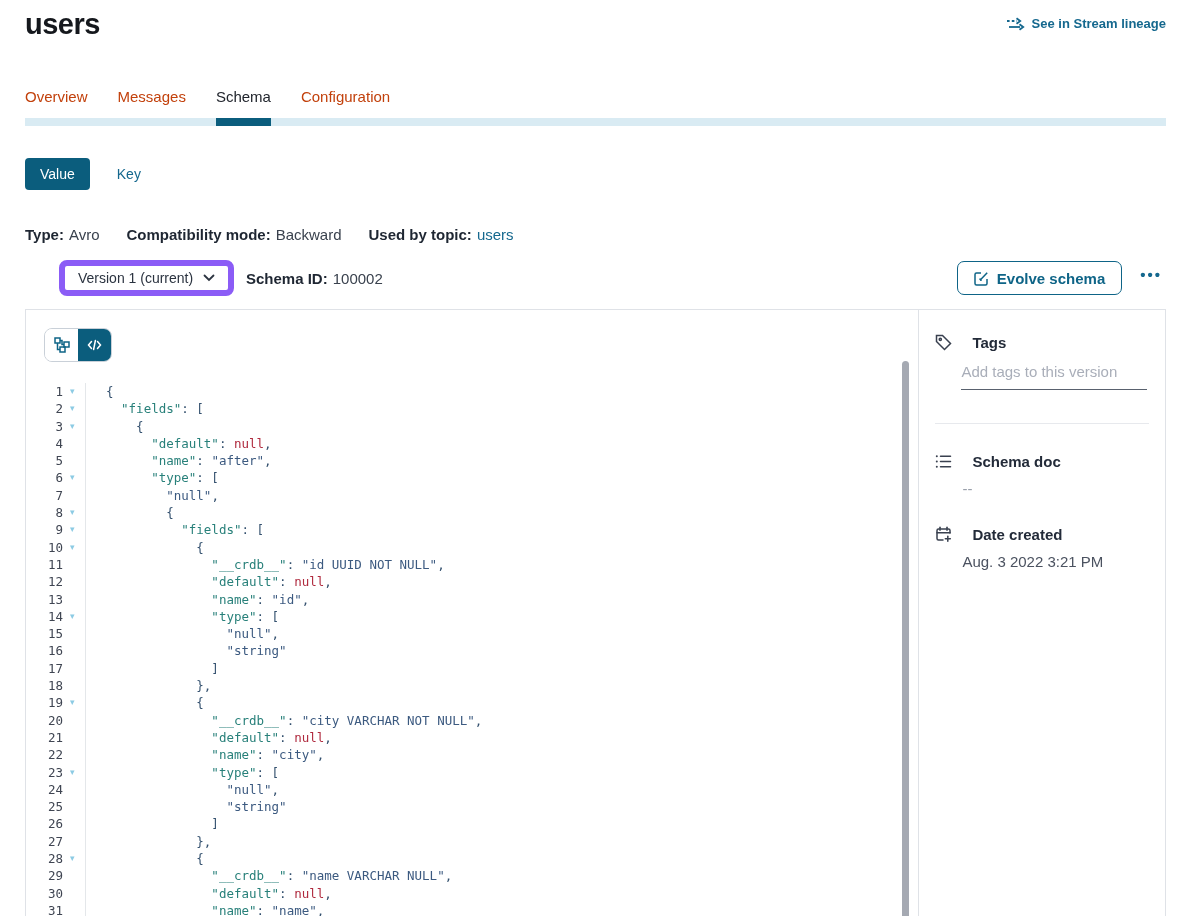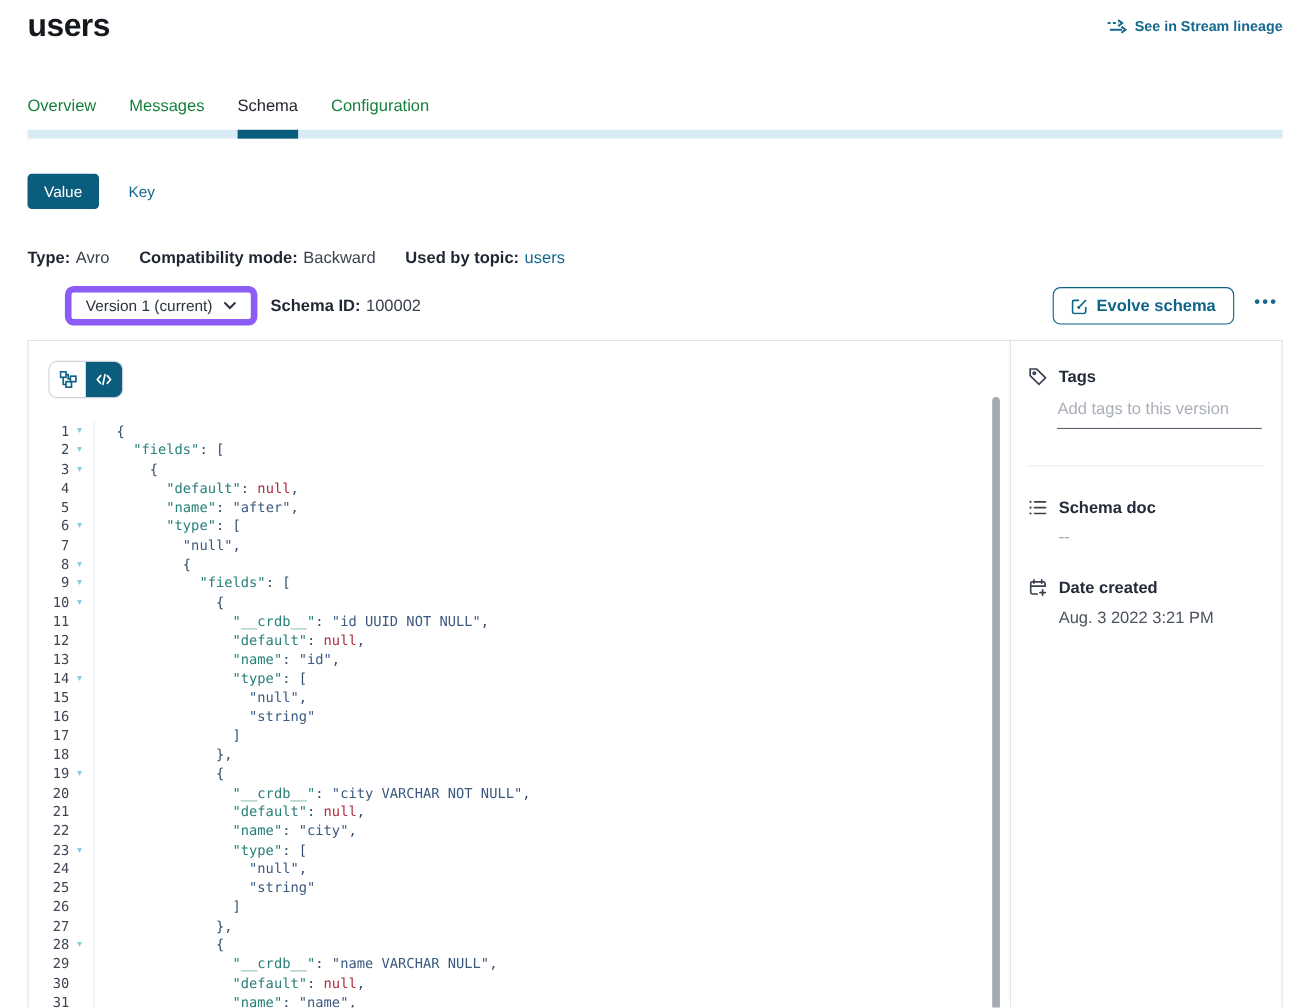--- a/index.html
+++ b/index.html
@@ -9,21 +9,21 @@
 
   
   .hdr { display:flex; justify-content:space-between; align-items:flex-start; padding-top:8px; }
   .title { font-size:29px; font-weight:700; color:#15181d; letter-spacing:-0.5px; }
   .lineage { display:flex; align-items:center; gap:7px; color:#15688e; font-size:13px;
     font-weight:700; margin-top:8px; cursor:pointer; text-decoration:none; }
 
   
   .tabs { margin-top:47px; position:relative; }
   .tabrow { display:flex; gap:30px; }
-  .tab { font-size:15px; color:#15803d; padding-bottom:13px; position:relative; cursor:pointer; }
+  .tab { font-size:15px; color:#c2410c; padding-bottom:13px; position:relative; cursor:pointer; }
   .tab.active { color:#21252d; }
   .tab.active::after { content:""; position:absolute; left:0; right:0; bottom:-8px; height:8px;
     background:#0b5d7d; z-index:2; }
   .tabbar { height:8px; background:#d9ebf3; }
 
   
   .vkrow { margin-top:32px; display:flex; align-items:center; }
   .btn-value { background:#0b5d7d; color:#fff; font-size:14px; border:none; border-radius:4px;
     height:32px; padding:0 15px; cursor:pointer; font-family:inherit; }
   .btn-key { margin-left:27px; color:#15688e; font-size:14px; background:none; border:none;
@@ -70,21 +70,21 @@
   .tok-p { color:#33506e; }
   .tok-k { color:#28807a; }
   .tok-s { color:#3c5a80; }
   .tok-n { color:#b02b3f; }
 
   .scrollthumb { position:absolute; top:51px; right:9px; width:7px; height:560px;
     background:#a5a9b2; border-radius:4px; cursor:grab; }
 
   
   .sidebar { width:247px; border-left:1px solid #dfe2e7; padding:24px 16px 0 16px; }
-  .sbhead { display:flex; align-items:center; gap:10px; }
+  .sbhead { display:flex; align-items:center; gap:20px; }
   .sbhead .h { font-size:15px; font-weight:700; color:#232b39; }
   .tagsinput { display:block; margin:12px 0 0 26px; width:186px; border:none;
     border-bottom:1px solid #59616e; padding:0 0 9px 0; font-size:15px;
     font-family:inherit; color:#3a424e; outline:none; background:transparent; }
   .tagsinput::placeholder { color:#a9aeb9; }
   .sbdivider { border:none; border-top:1px solid #e7e9ed; margin-top:33px; }
   .sbsection { margin-top:29px; }
   .sbval { margin:10px 0 0 27px; font-size:15px; color:#4b5260; }
   .sbval.dim { color:#9aa0ab; }
   svg { display:block; }

